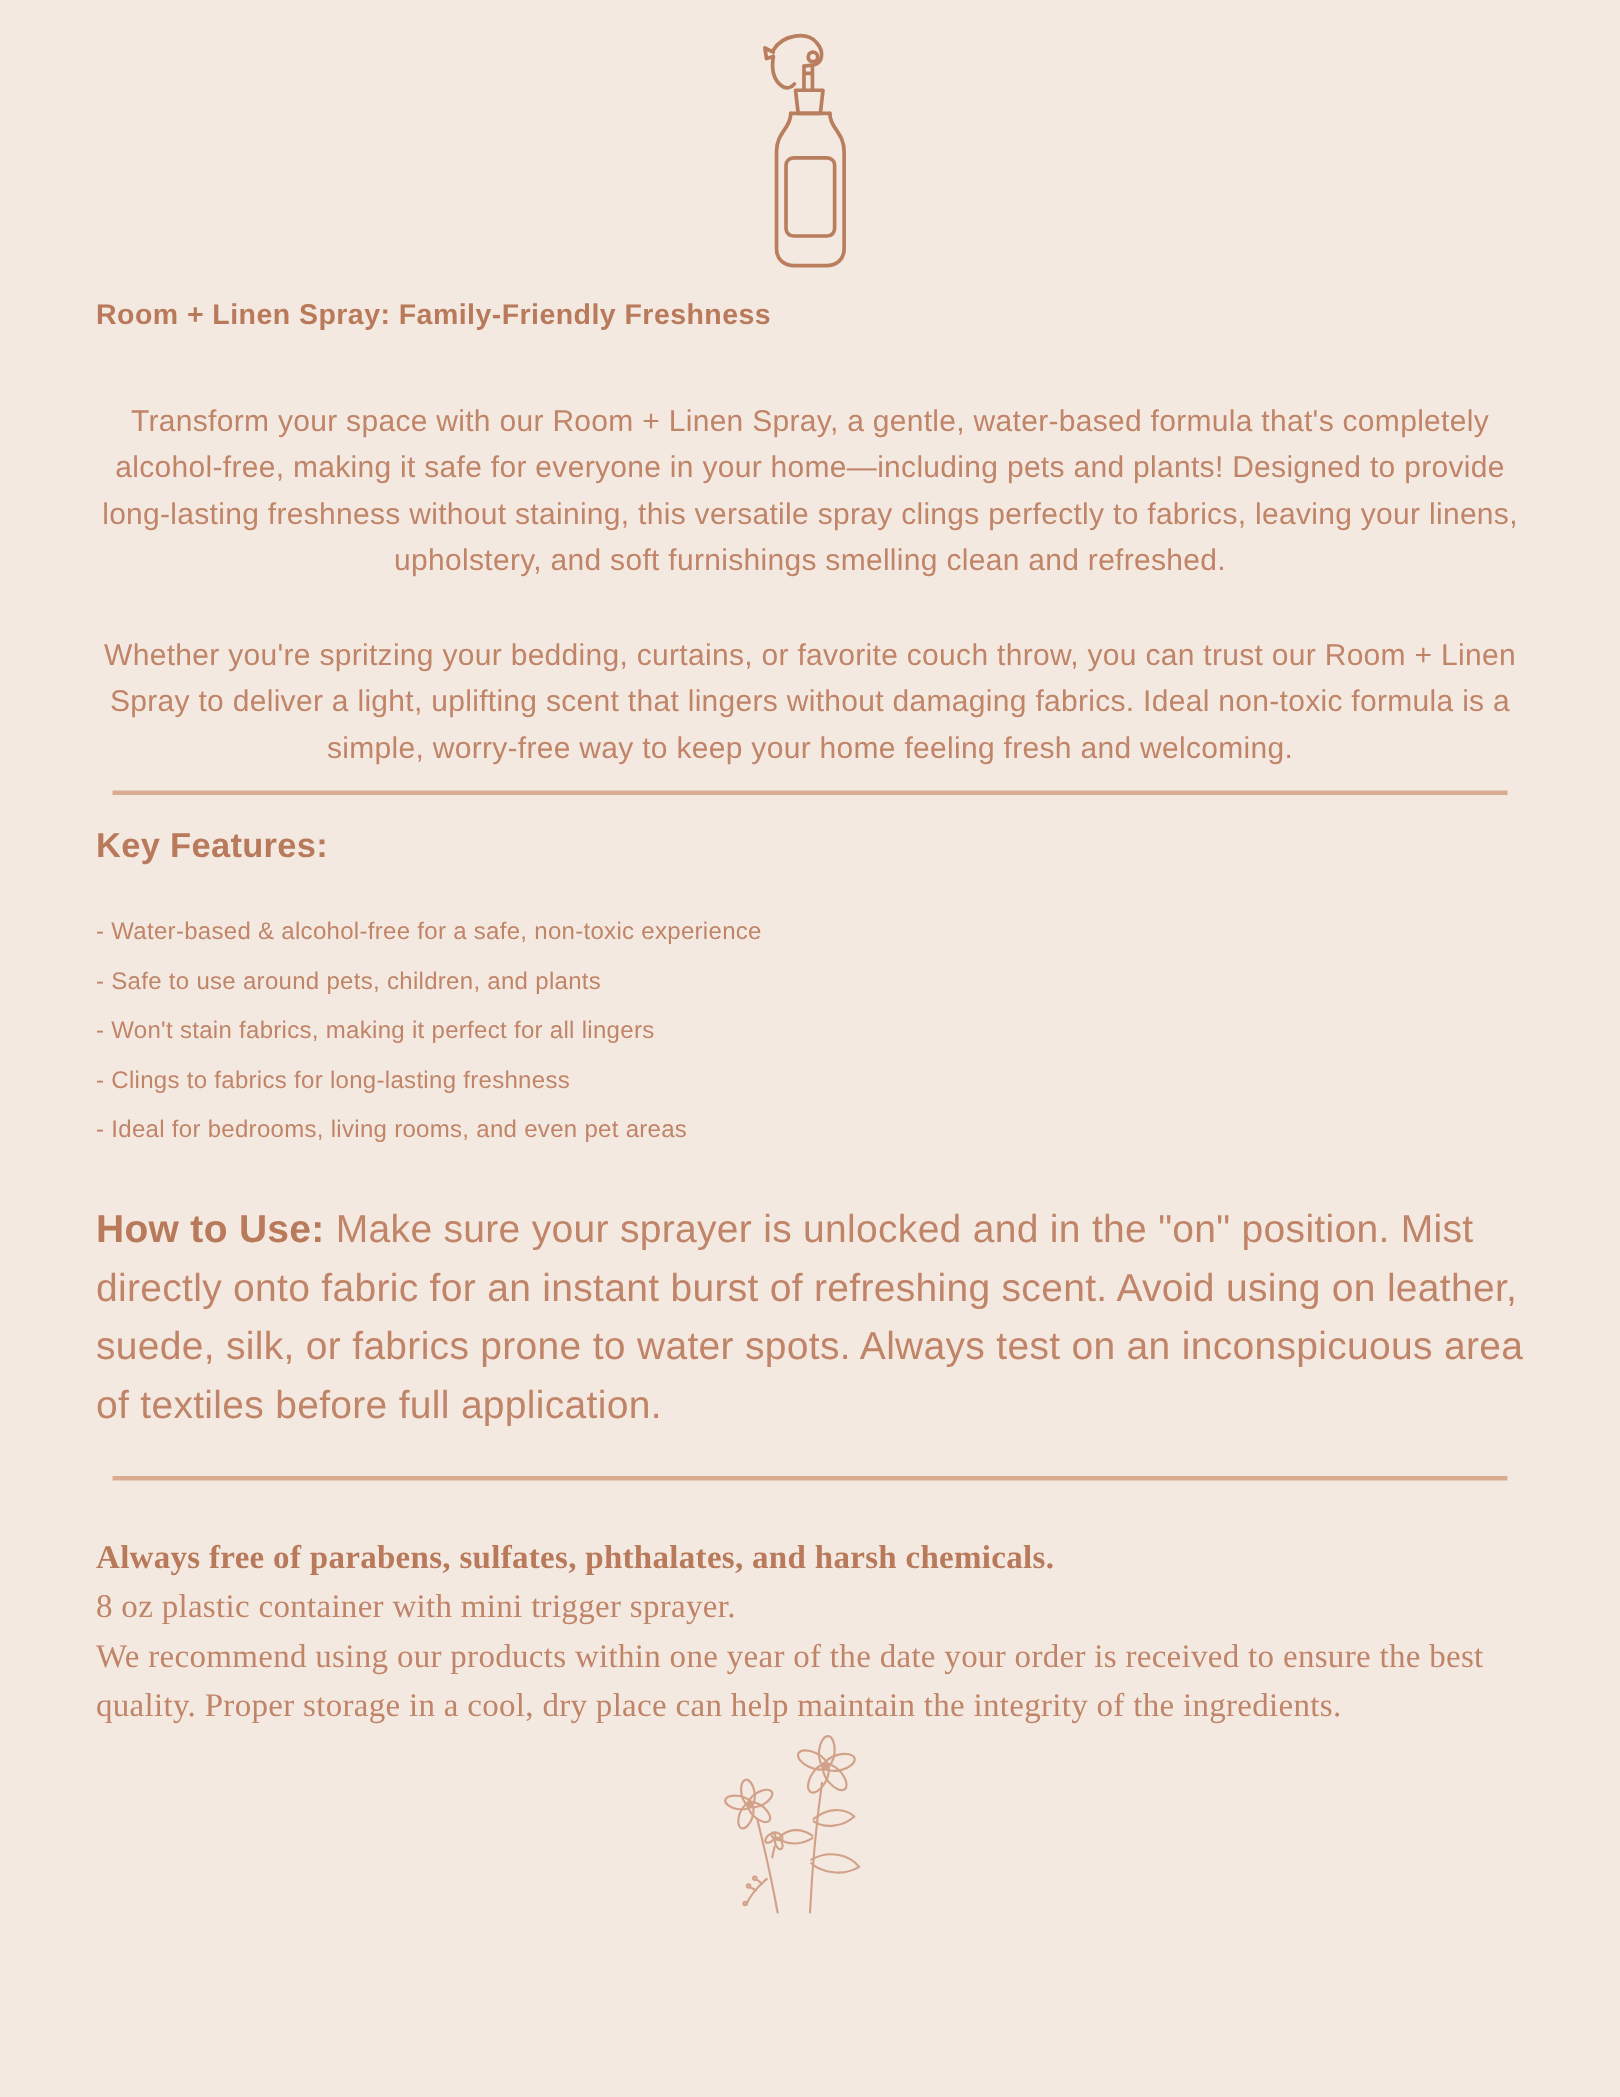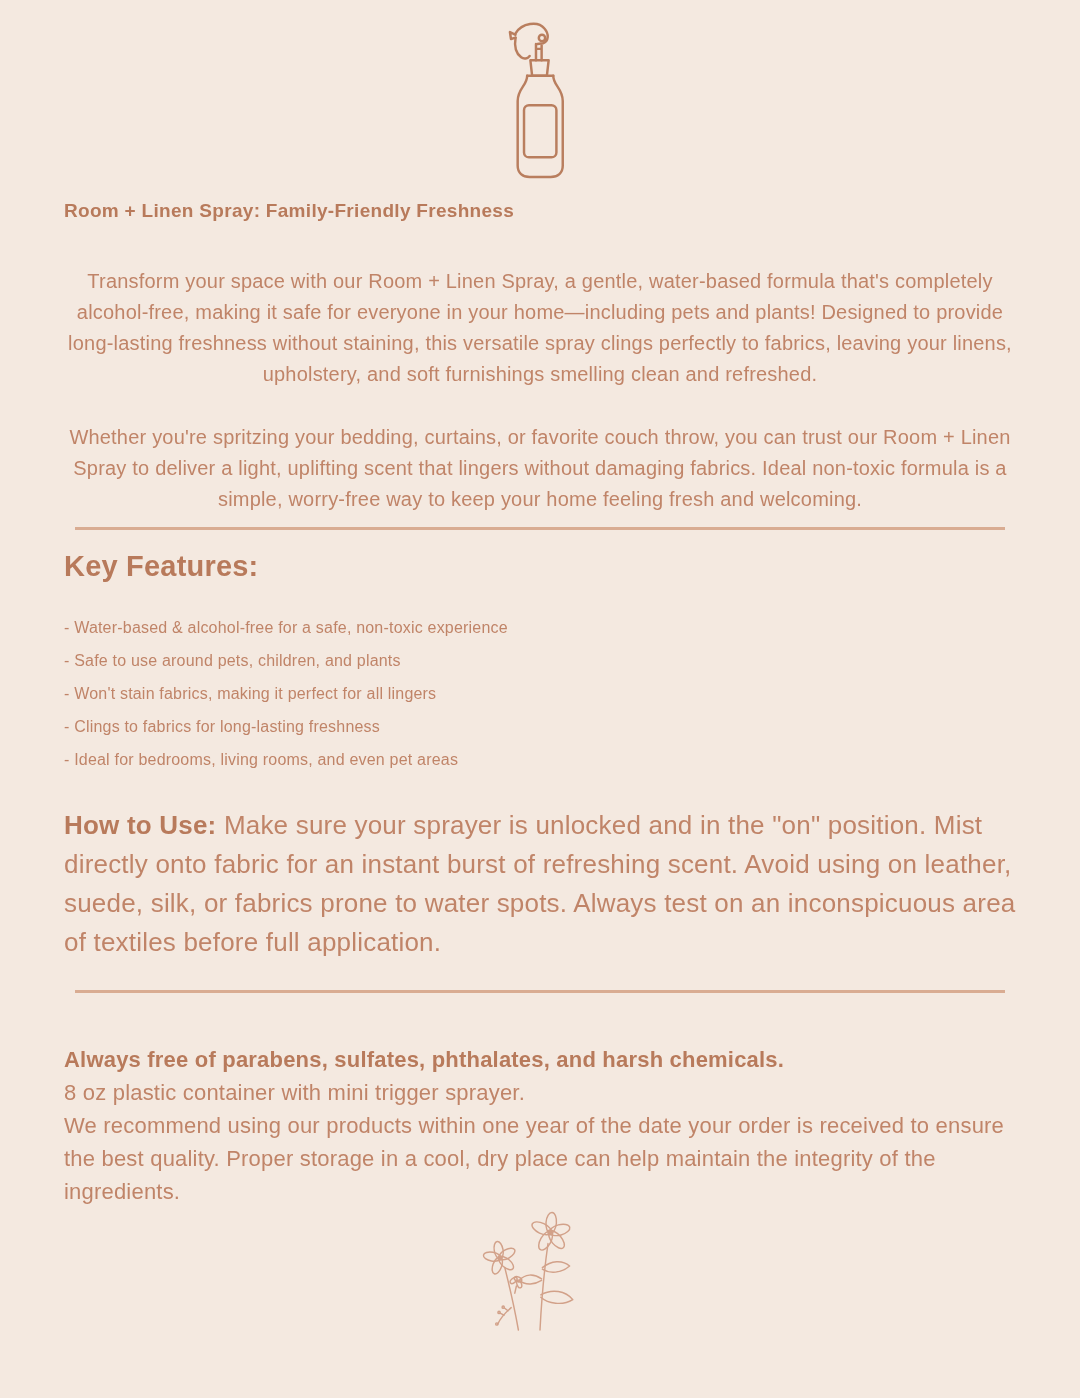--- a/index.html
+++ b/index.html
@@ -40,21 +40,21 @@
     border: none;
     height: 3px;
     background: #d9ac92;
     width: 930px;
     margin: 12px auto 0 auto;
   }
   .divider.second { margin-top: 28px; }
 
   .features-heading {
     margin: 20px 0 0 0;
-    font-size: 29px;
+    font-size: 23px;
     font-weight: bold;
     color: #b87a5b;
     letter-spacing: 0.2px;
   }
   .features-list {
     list-style: none;
     margin: 28px 0 0 0;
     padding: 0;
     font-size: 16px;
     line-height: 33px;
@@ -62,21 +62,21 @@
   }
 
   .howto {
     margin: 30px 0 0 0;
     font-size: 26px;
     line-height: 39px;
     letter-spacing: 0.2px;
   }
   .bold-lead { font-weight: bold; color: #b87a5b; }
 
-  .details { margin-top: 50px; }
+  .details { margin-top: 34px; font-family: Liberation Serif, serif; }
   .details p {
     margin: 0;
     font-size: 22px;
     line-height: 33px;
     letter-spacing: 0.2px;
   }
   .details .headline { font-weight: bold; color: #b87a5b; }
 
   .flower-wrap { text-align: center; margin-top: 2px; height: 130px; }
   .flower-wrap svg { height: 128px; width: auto; }

